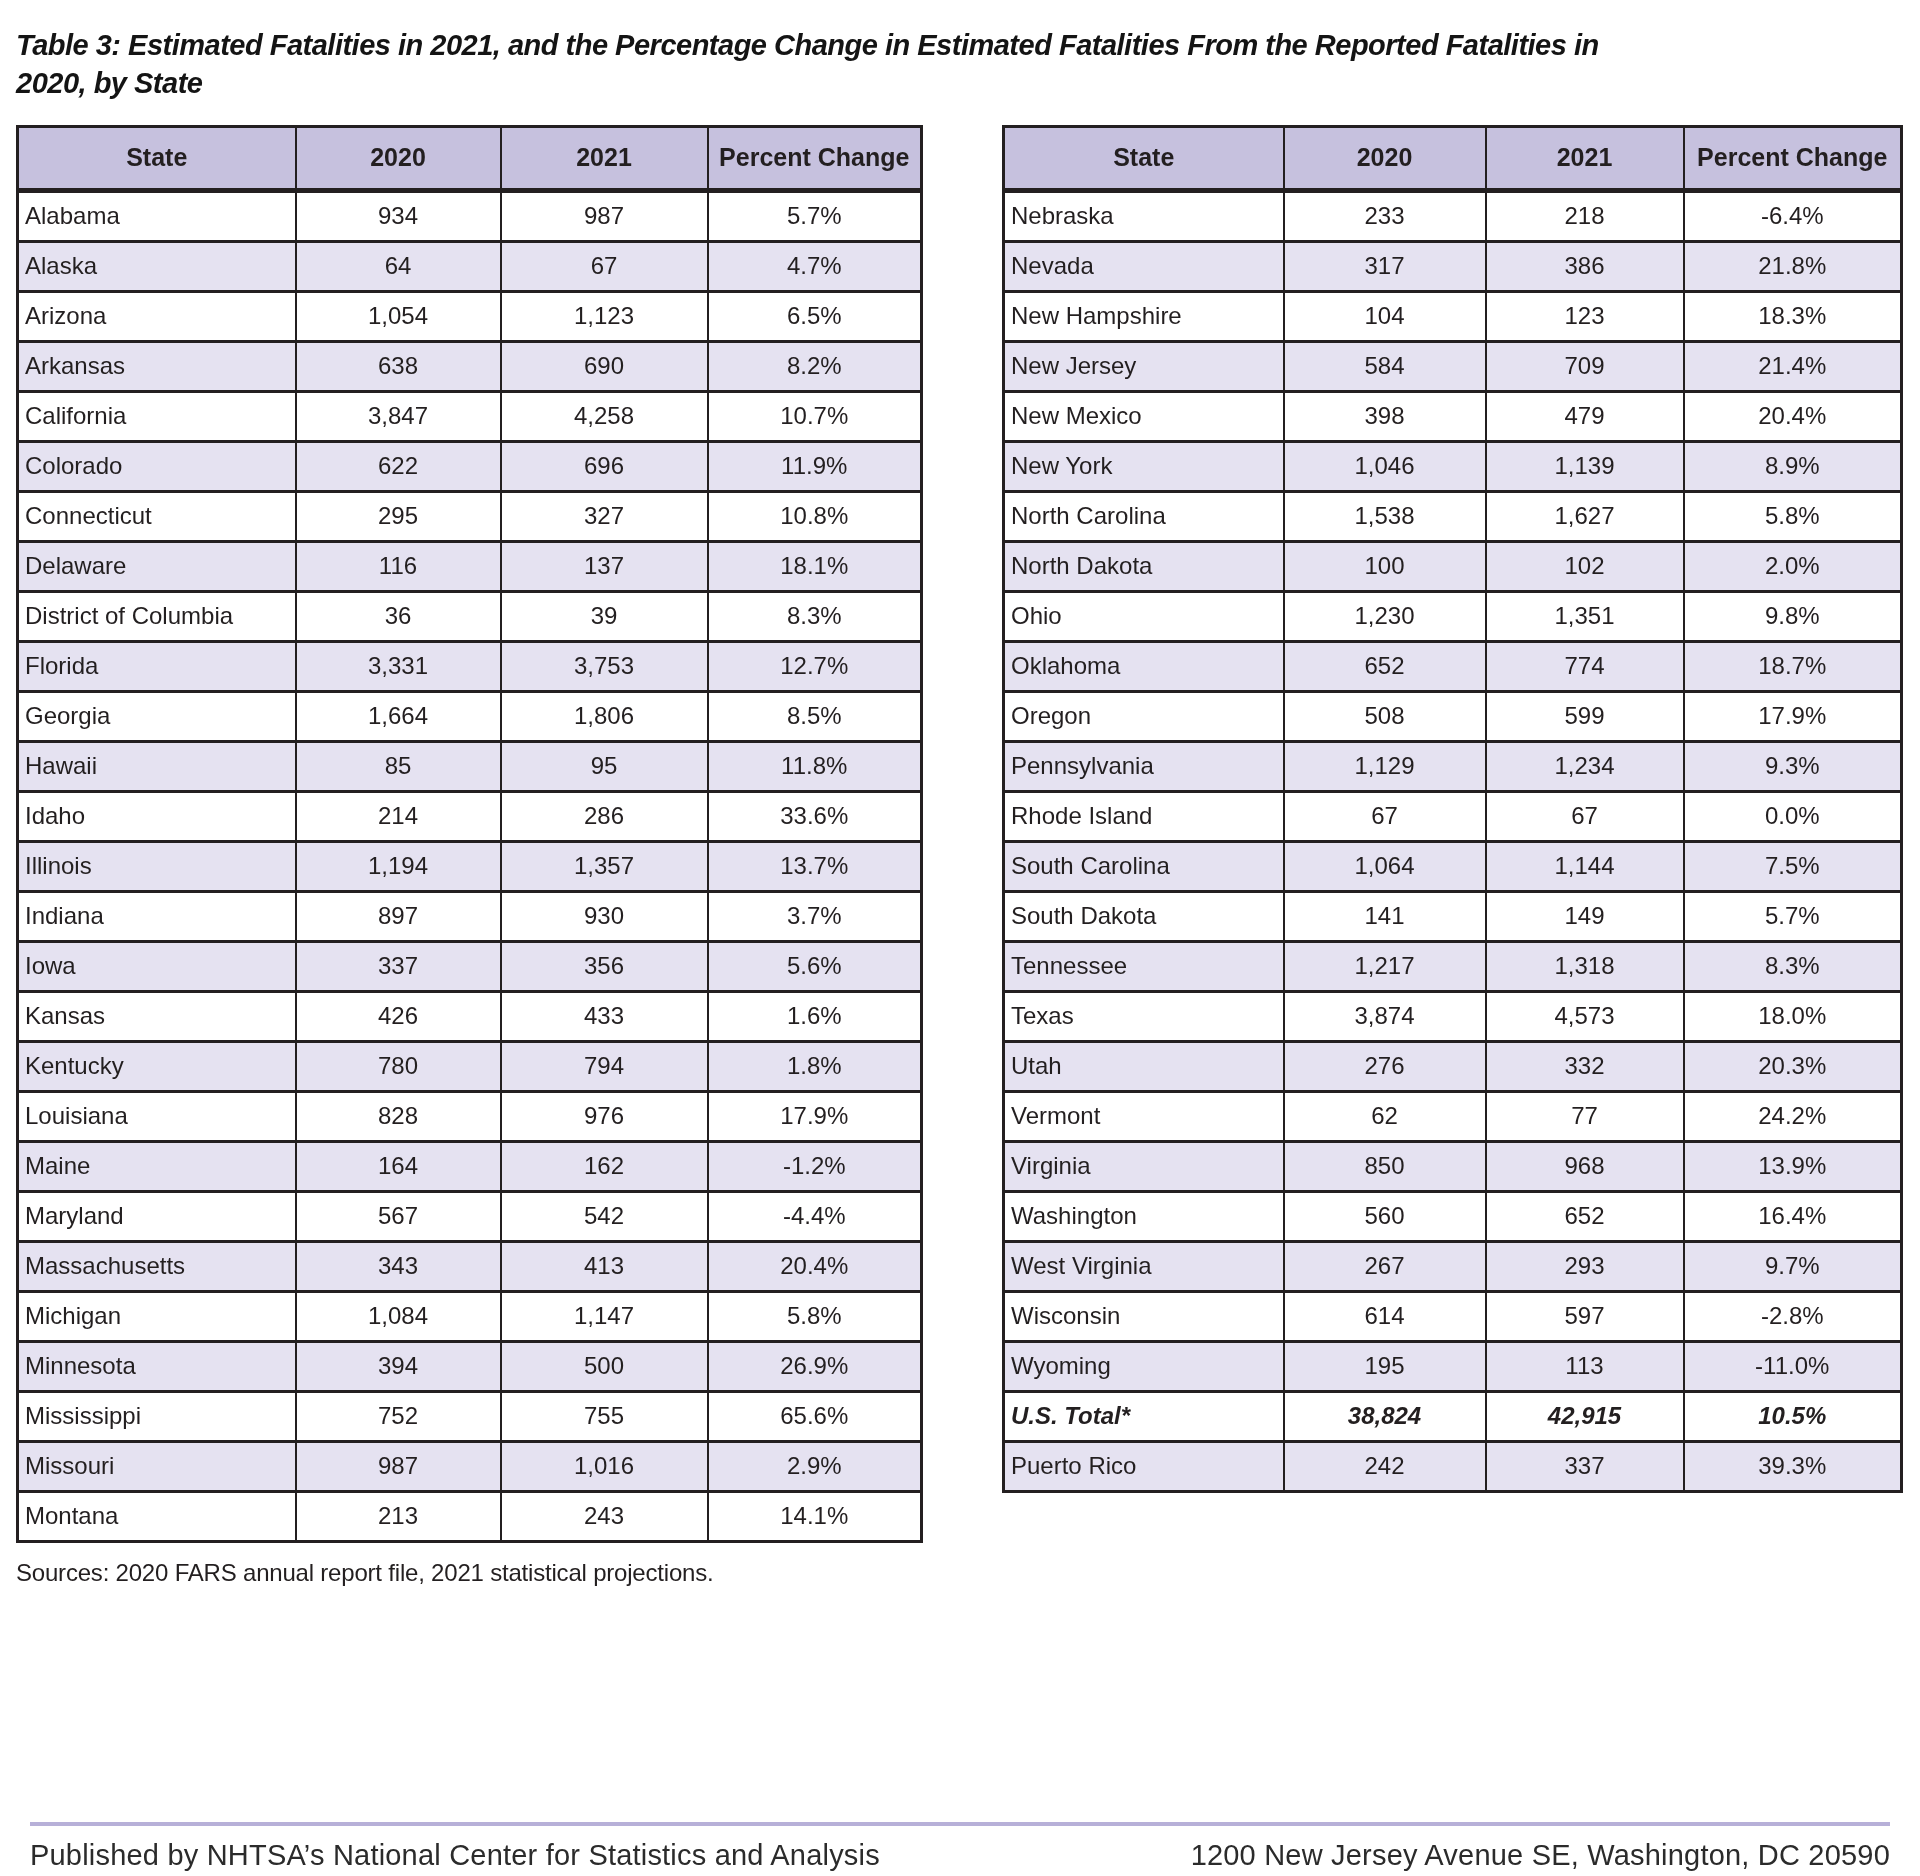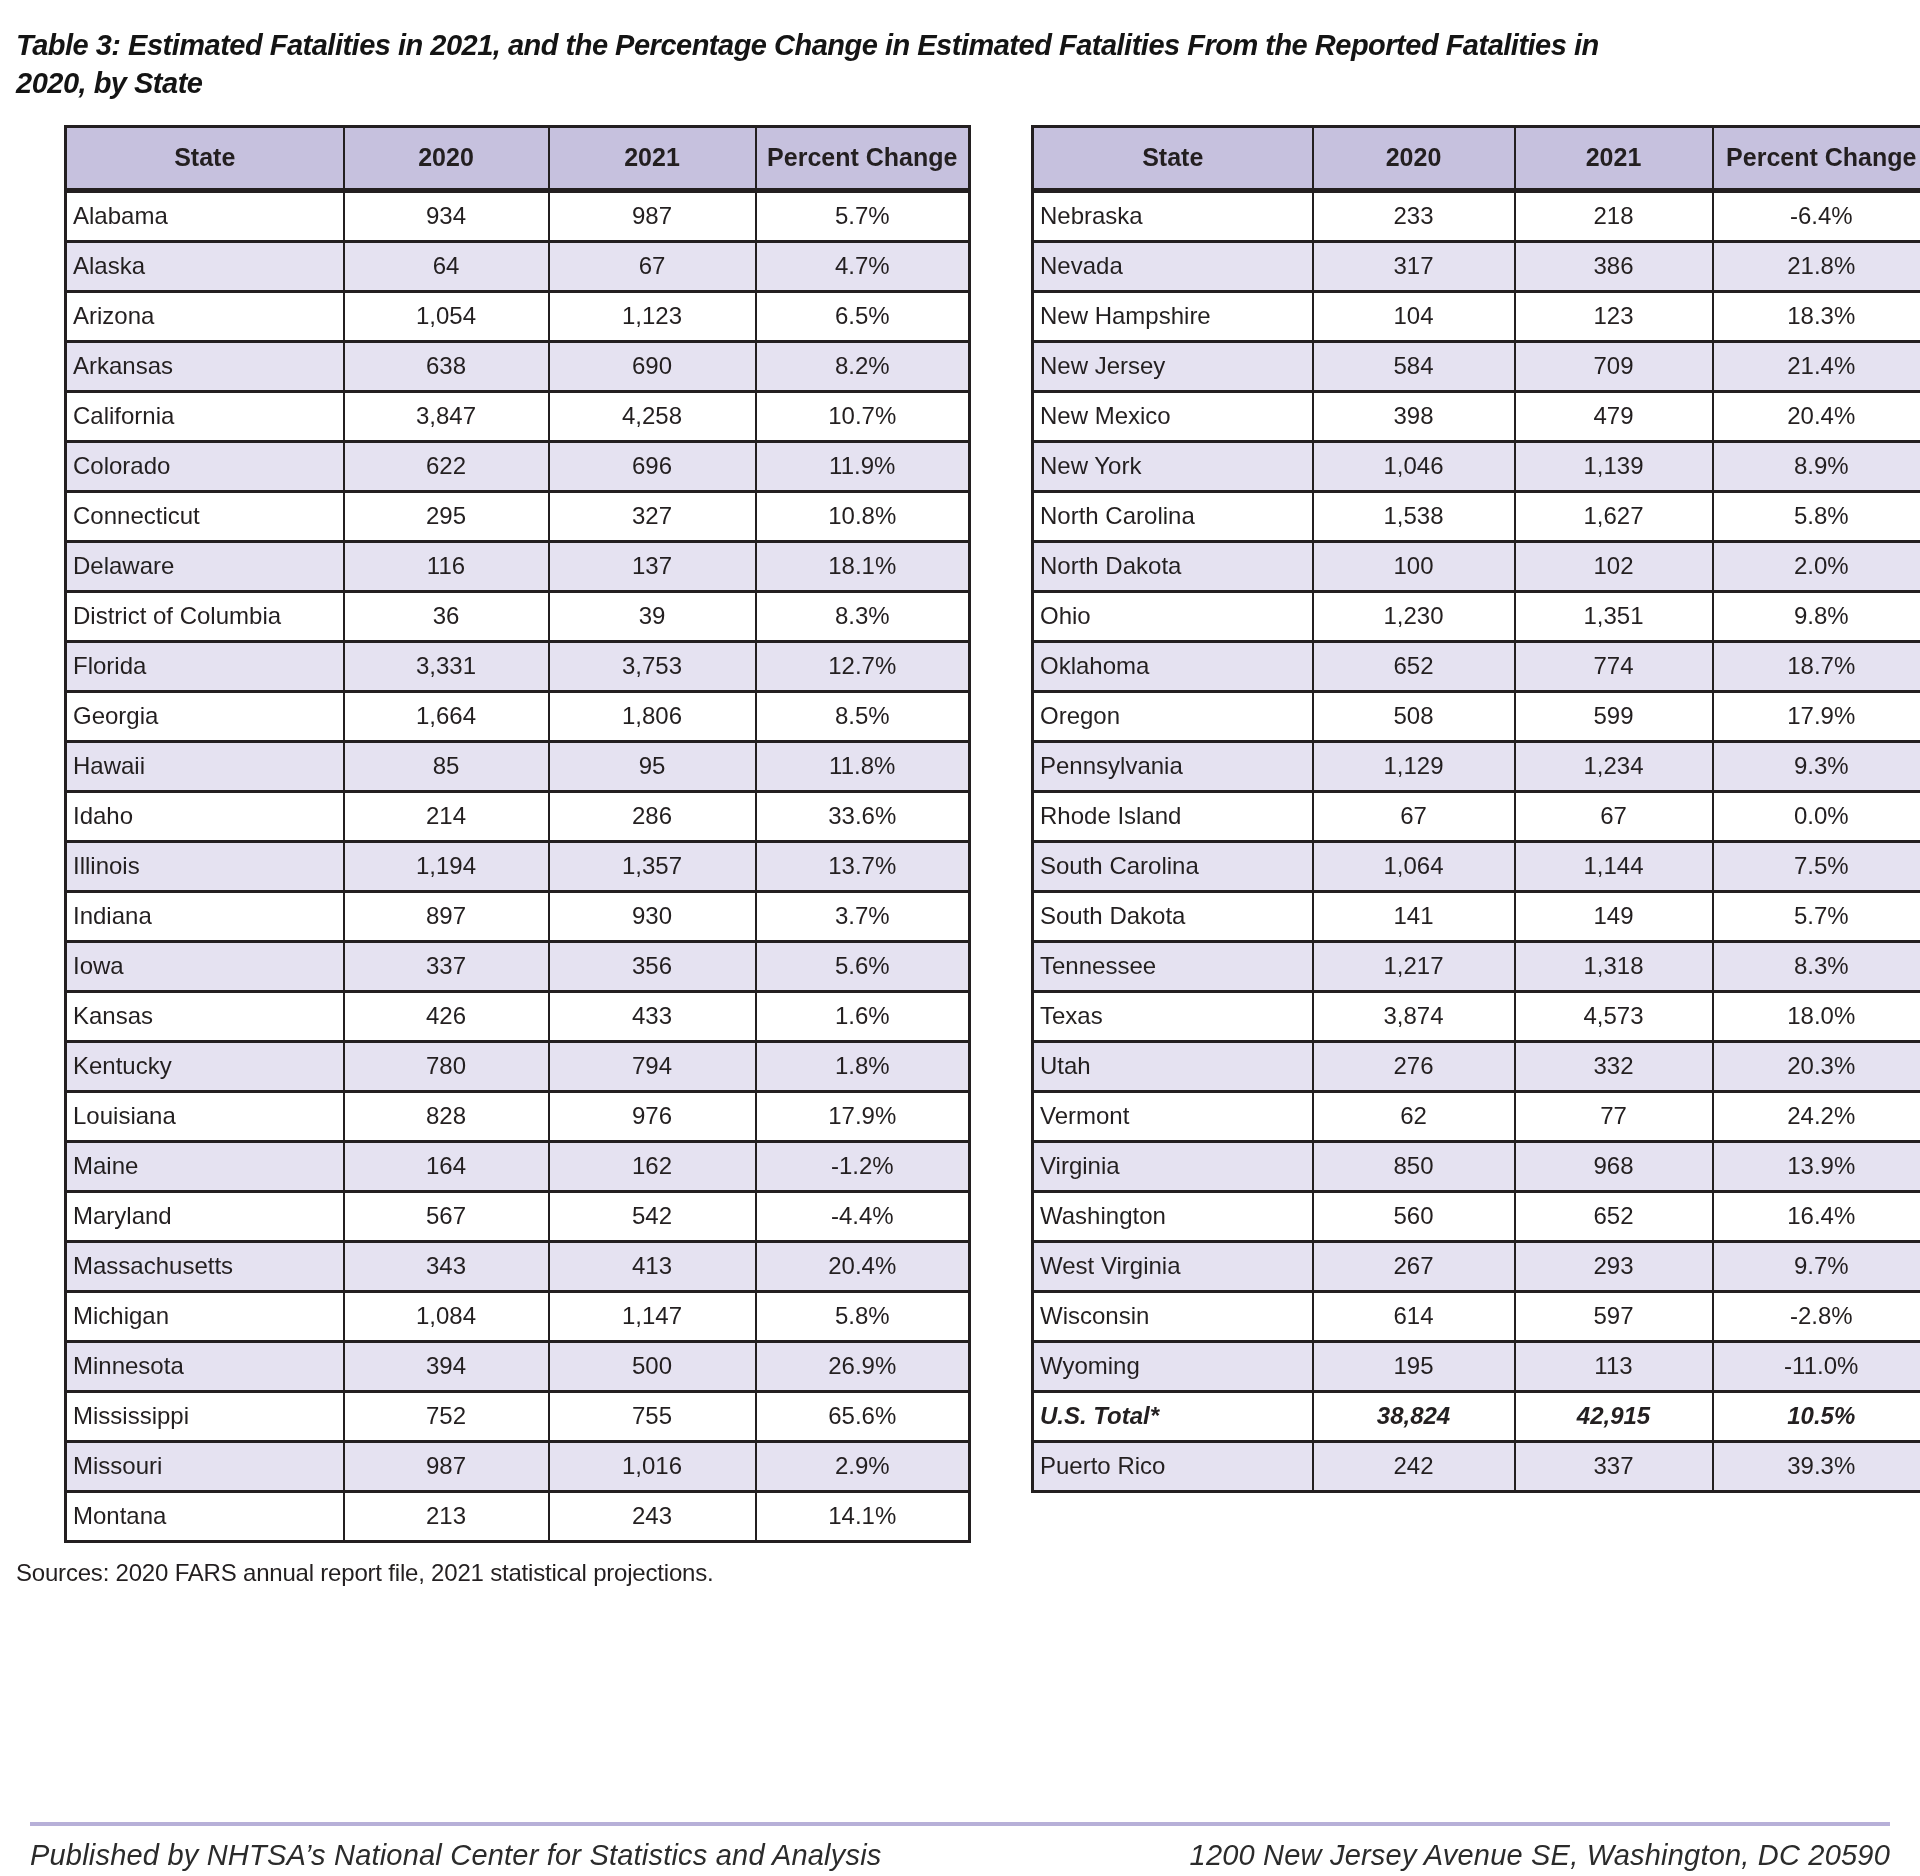--- a/index.html
+++ b/index.html
@@ -21,23 +21,22 @@
     letter-spacing: -0.5px;
     color: #141414;
     margin: 0 0 22px 0;
     max-width: 1860px;
     white-space: pre-line;
     font-style: italic;
   }
 
   .tables {
     display: flex;
-    gap: 60px;
+    gap: 79px;
     align-items: flex-start;
-    margin-left: 48px;
   }
 
   table.fatab {
     border-collapse: collapse;
     table-layout: fixed;
     border: 3px solid #231f20;
   }
   table.tbl-left  { width: 904px; }
   table.tbl-right { width: 898px; }
 
@@ -83,21 +82,20 @@
     top: 1822px;
   }
   .footer-rule { height: 4px; background: #b7b0d8; }
   .footer-row {
     display: flex;
     justify-content: space-between;
     margin-top: 13px;
     font-size: 29px;
     letter-spacing: 0.2px;
     color: #2b2b2b;
-    font-style: italic;
   }
 </style>
 </head>
 <body>
 
 <div class="page">
 
   <h1 class="title">Table 3: Estimated Fatalities in 2021, and the Percentage Change in Estimated Fatalities From the Reported Fatalities in
 2020, by State</h1>
 

